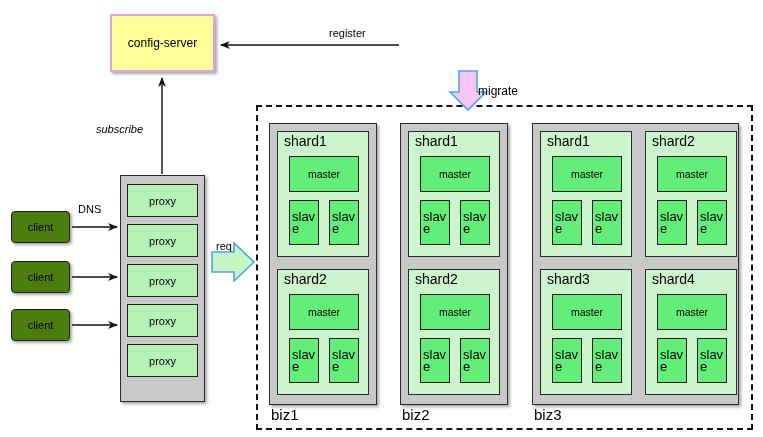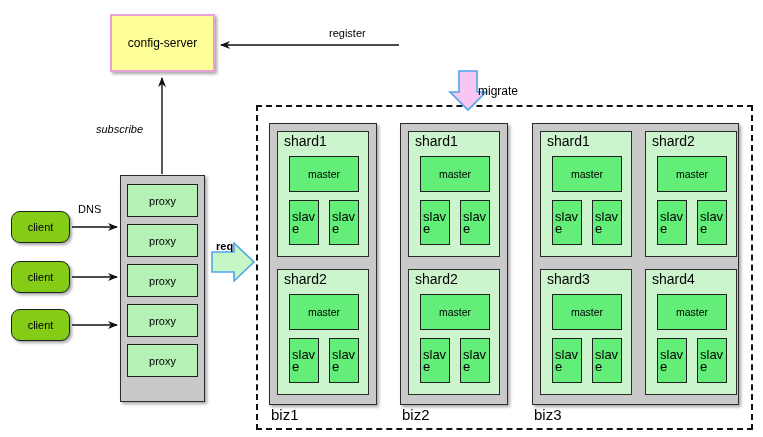--- a/index.html
+++ b/index.html
@@ -23,21 +23,21 @@
     font-size:11px;
   }
   
   .graphite{
     background:#ffffcc;border:1.5px solid #2b2b2b;border-radius:50%;
     box-shadow:2px 2px 3px rgba(0,0,0,.3);
     font-size:13px;
   }
   
   .client{
-    background:#84cc16;border:1.5px solid #1f1f1f;border-radius:9px;
+    background:#4d7c0f;border:1.5px solid #1f1f1f;border-radius:4px;
     box-shadow:2px 2px 3px rgba(0,0,0,.35);
     font-size:11px;
   }
   
   .gray-box{
     position:absolute;box-sizing:border-box;
     background:#c9c9c9;border:1.5px solid #2b2b2b;
     box-shadow:2px 2px 3px rgba(0,0,0,.35);
   }
   
@@ -255,16 +255,16 @@
     <line x1="72" y1="325" x2="117" y2="325" stroke="#111" stroke-width="1.4" marker-end="url(#ah)"></line>
 
     <polygon points="212,252 234,252 234,243 254,262 234,281 234,272 212,272" fill="#c6f5c6" stroke="#4da6e8" stroke-width="1.6"></polygon>
 
     <polygon points="459,71 477,71 477,92 486,92 468,110 450,92 459,92" fill="#f9c6f3" stroke="#4da6e8" stroke-width="1.6"></polygon>
   </svg>
 
   <div class="edge-label" style="left:329px;top:27px;">register</div>
   <div class="edge-label" style="left:96px;top:123px;font-style:italic;">subscribe</div>
   <div class="edge-label" style="left:78px;top:203px;">DNS</div>
-  <div class="edge-label" style="left:216px;top:240px;font-weight:bold;">req</div>
+  <div class="edge-label" style="left:216px;top:240px;">req</div>
   <div class="edge-label big" style="left:478px;top:85px;">migrate</div>
 
 </div>
 
 </body></html>

